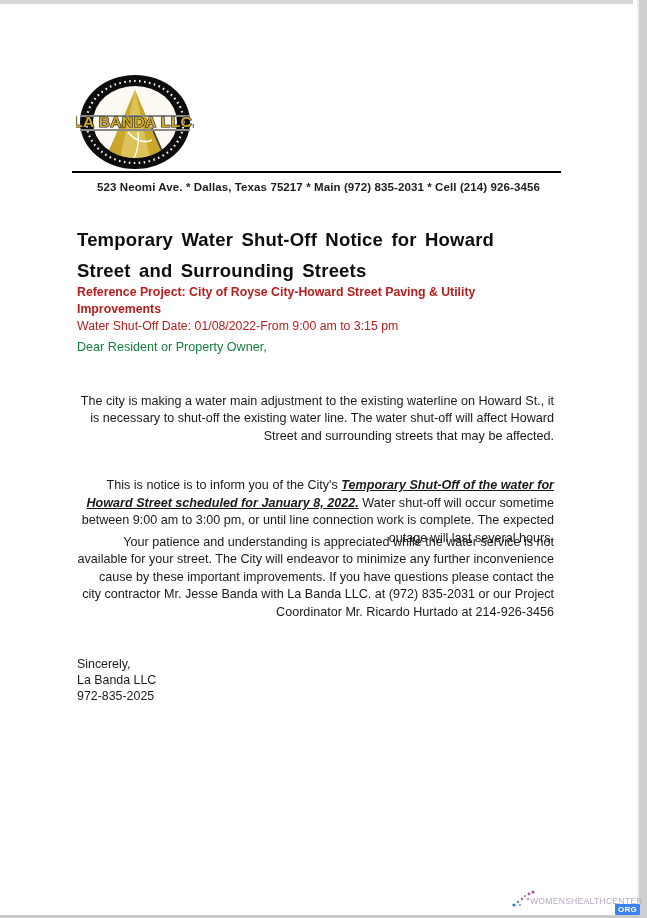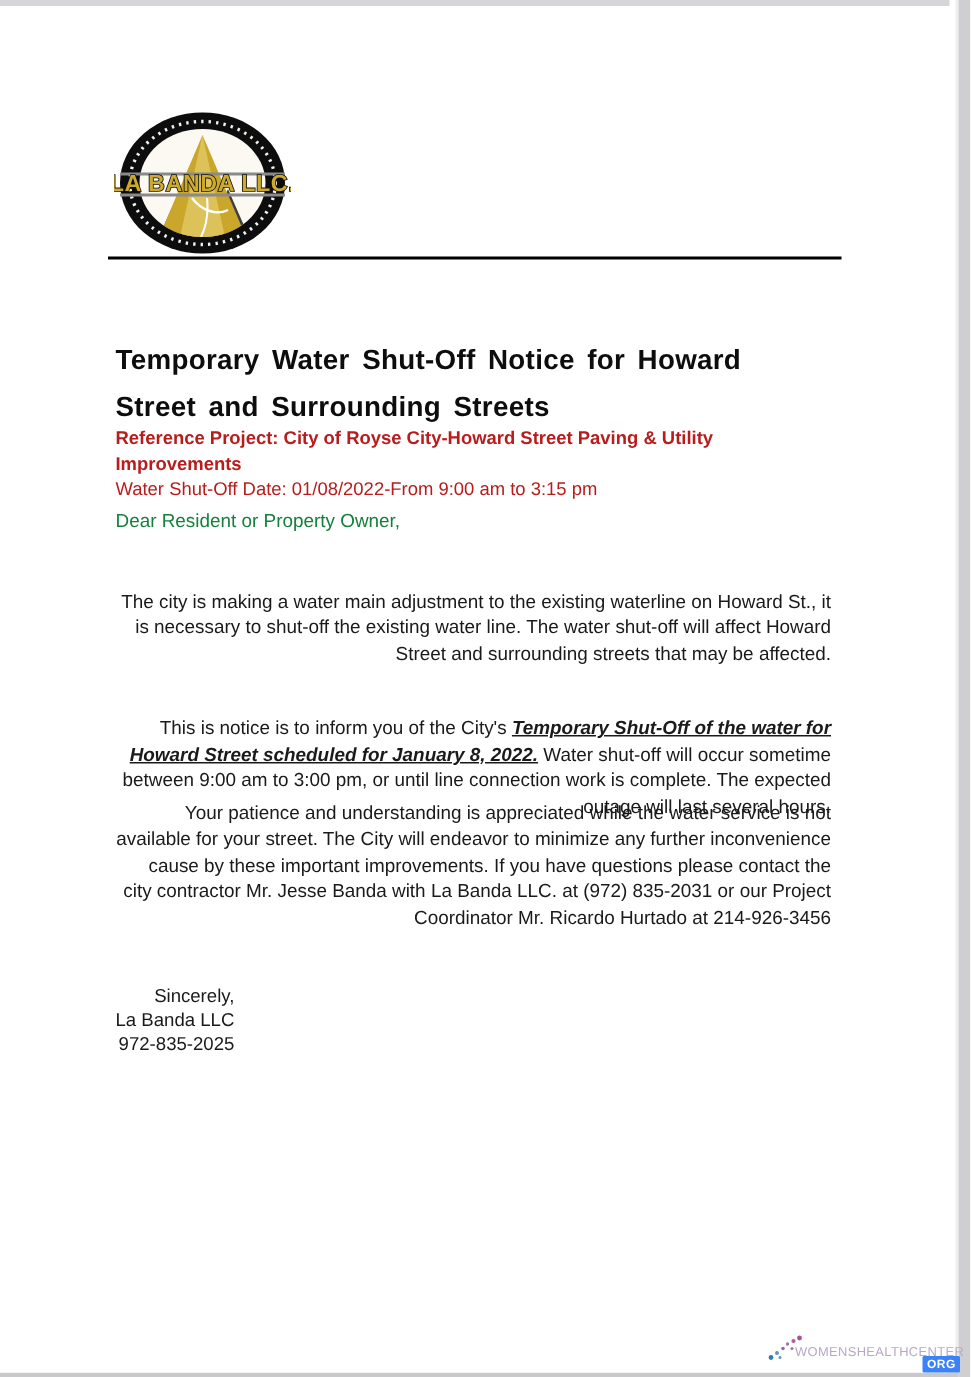--- a/index.html
+++ b/index.html
@@ -146,21 +146,20 @@
   }
 
   
   .signature {
     position: absolute;
     left: 77px;
     top: 652px;
     font-size: 12.4px;
     line-height: 16px;
     color: #1a1a1a;
-    text-align: right;
   }
 
   
   .watermark {
     position: absolute;
     left: 511px;
     top: 884px;
     width: 128px;
     height: 22px;
   }
@@ -227,20 +226,21 @@
         </g>
 
         <rect x="4" y="41" width="110" height="2" fill="#8a8a8a"></rect>
         <rect x="4" y="55" width="110" height="2" fill="#8a8a8a"></rect>
 
         <text x="59" y="53" text-anchor="middle" font-family="Liberation Sans, sans-serif" font-size="15.5" font-weight="bold" fill="#cdaa2e" stroke="#0d0d0d" stroke-width="1.1" paint-order="stroke" letter-spacing="0.4">LA BANDA LLC.</text>
       </svg>
     </div>
 
     <div class="address-rule"></div>
+    <div class="address-line">523 Neomi Ave.  *  Dallas, Texas 75217  *  Main (972) 835-2031  *  Cell (214) 926-3456</div>
 
     <h1 class="doc-title">Temporary Water Shut-Off Notice for Howard Street and Surrounding Streets</h1>
 
     <div class="ref-block">
       <div class="ref-line-1">Reference Project: City of Royse City-Howard Street Paving &amp; Utility Improvements</div>
       <div class="ref-line-2">Water Shut-Off Date: 01/08/2022-From 9:00 am to 3:15 pm</div>
     </div>
 
     <div class="salutation">Dear Resident or Property Owner,</div>
 

